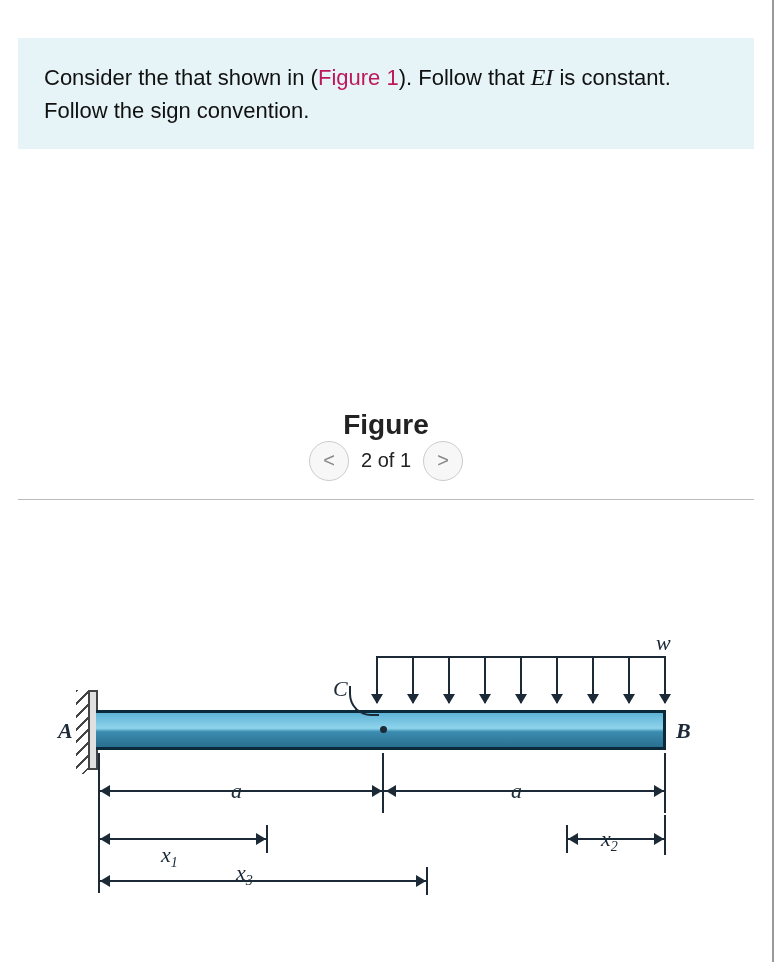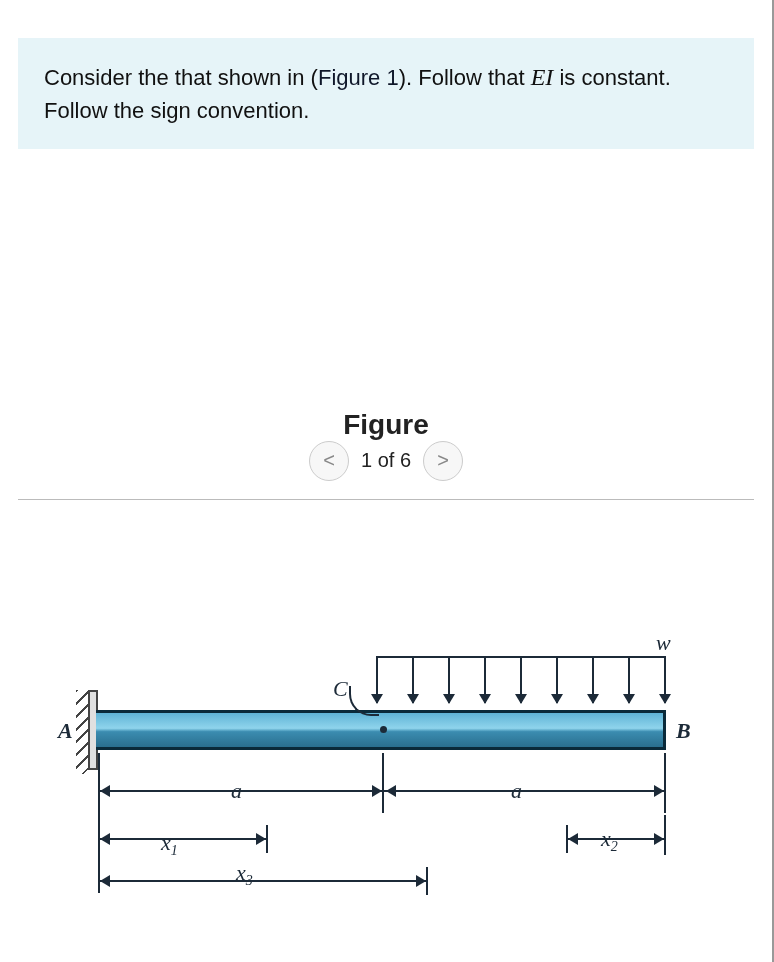--- a/index.html
+++ b/index.html
@@ -16,21 +16,21 @@
   }
   .problem-box {
     background: #e6f4f8;
     padding: 22px 26px;
     margin-top: 20px;
     font-size: 22px;
     line-height: 1.45;
     color: #111;
   }
   .figure-link {
-    color: #0f172a;
+    color: #be185d;
     cursor: pointer;
   }
   .ei-var {
     font-family: Liberation Serif, serif;
     font-style: italic;
     font-size: 24px;
   }
   .figure-header {
     display: flex;
     justify-content: space-between;
@@ -105,21 +105,21 @@
     font-style: italic;
     font-size: 22px;
     color: #1c2a38;
   }
   .label-A { left: 22px; top: 88px; font-weight: bold; }
   .label-B { left: 640px; top: 88px; font-weight: bold; }
   .label-C { left: 297px; top: 46px; }
   .label-w { left: 620px; top: 0px; }
   .label-a.left { left: 195px; top: 148px; }
   .label-a.right { left: 475px; top: 148px; }
-  .label-x1 { left: 125px; top: 200px; }
+  .label-x1 { left: 125px; top: 212px; }
   .label-x1 sub { font-size: 14px; }
   .label-x2 { left: 565px; top: 196px; }
   .label-x2 sub { font-size: 14px; }
   .label-x3 { left: 200px; top: 230px; }
   .label-x3 sub { font-size: 14px; }
   .arrow-down {
     position: absolute;
     width: 2px;
     background: #1c2a38;
   }
@@ -196,21 +196,21 @@
     <span>Consider the that shown in (</span><span class="figure-link">Figure 1</span><span>). Follow that </span><span class="ei-var">EI</span>
     <span> is constant. Follow the sign convention.</span>
   </div>
 
   <div class="figure-header">
     <div class="figure-title">Figure</div>
     <div class="pager">
       <div class="nav-btn">
         <span>&lt;</span>
       </div>
-      <span>1 of 6</span>
+      <span>2 of 1</span>
       <div class="nav-btn">
         <span>&gt;</span>
       </div>
     </div>
   </div>
 
   <div class="figure-canvas">
     <div class="wall"></div>
     <div class="beam"></div>
 

